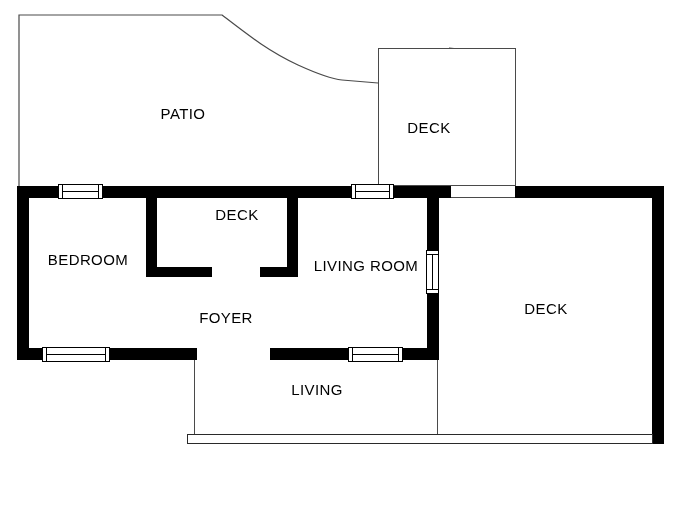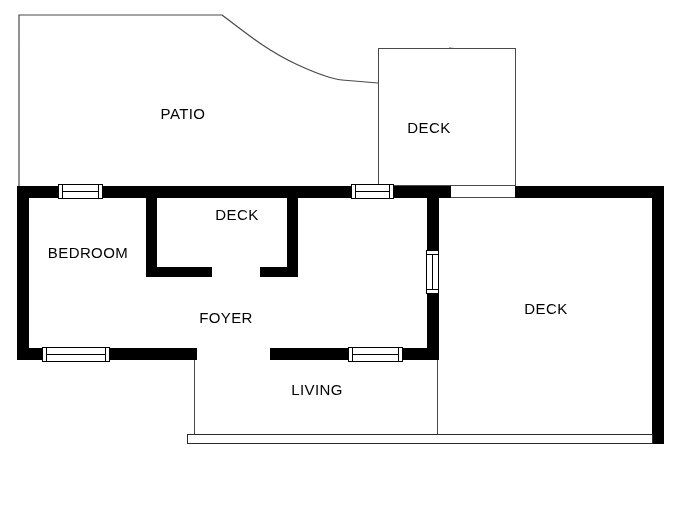--- a/index.html
+++ b/index.html
@@ -92,19 +92,20 @@
       <i class="cap c2"></i>
     </div>
   <div class="window v" style="left:426px;top:250px;width:13px;height:44px">
       <i class="mid"></i>
       <i class="cap c1"></i>
       <i class="cap c2"></i>
     </div>
 
   <div class="room-label" style="left:183px;top:113px">PATIO</div>
   <div class="room-label" style="left:429px;top:127px">DECK</div>
-  <div class="room-label" style="left:88px;top:252px">BEDROOM</div>
+  <div class="room-label" style="left:88px;top:259px">BEDROOM</div>
   <div class="room-label" style="left:237px;top:214px">DECK</div>
+  <div class="room-label" style="left:366px;top:265px">LIVING ROOM</div>
   <div class="room-label" style="left:226px;top:317px">FOYER</div>
   <div class="room-label" style="left:317px;top:389px">LIVING</div>
   <div class="room-label" style="left:546px;top:308px">DECK</div>
 
 </div>
 
 </body></html>

